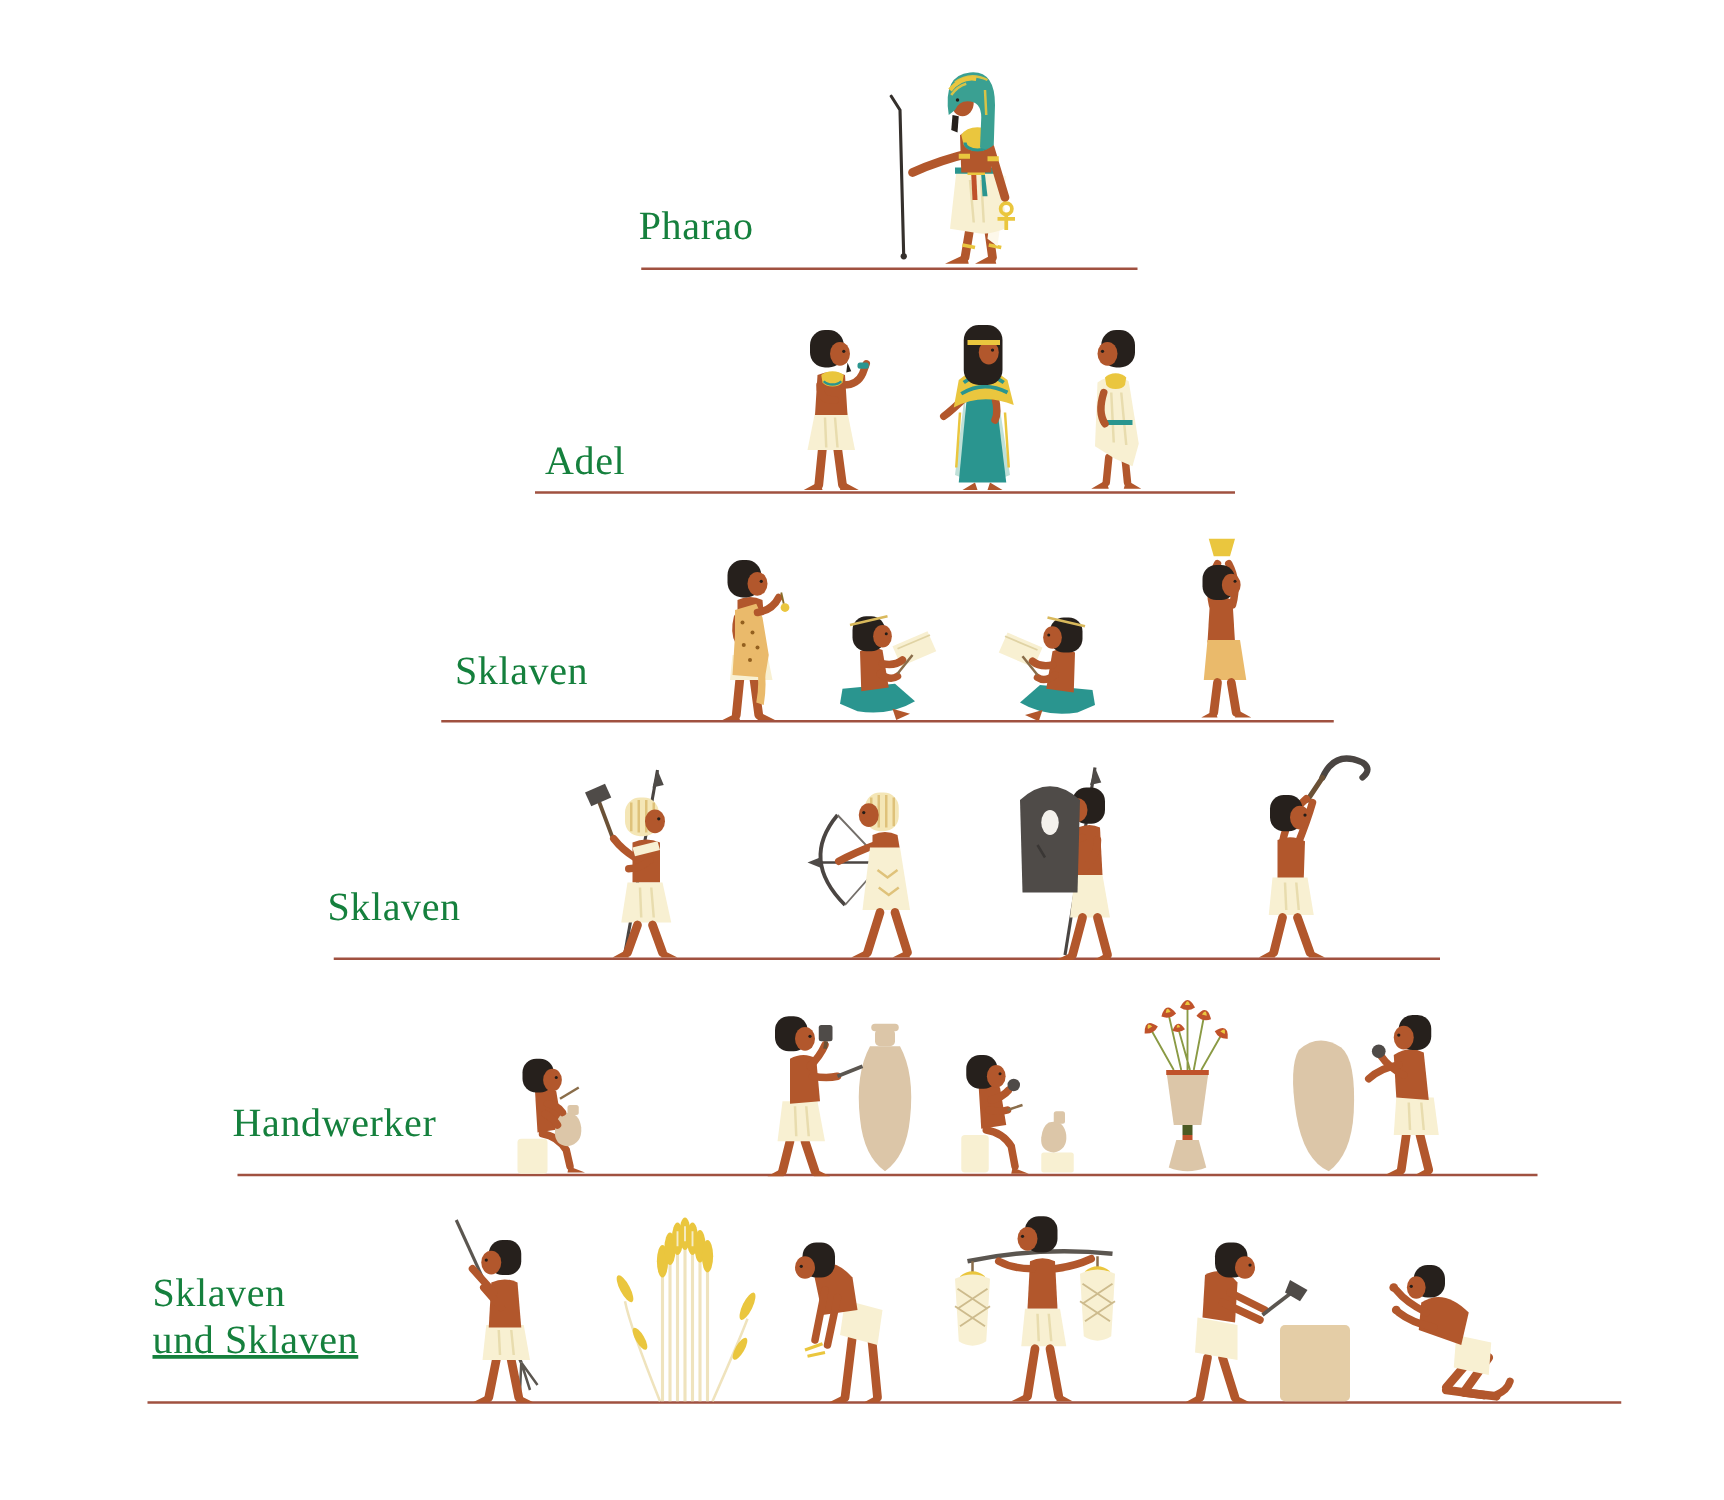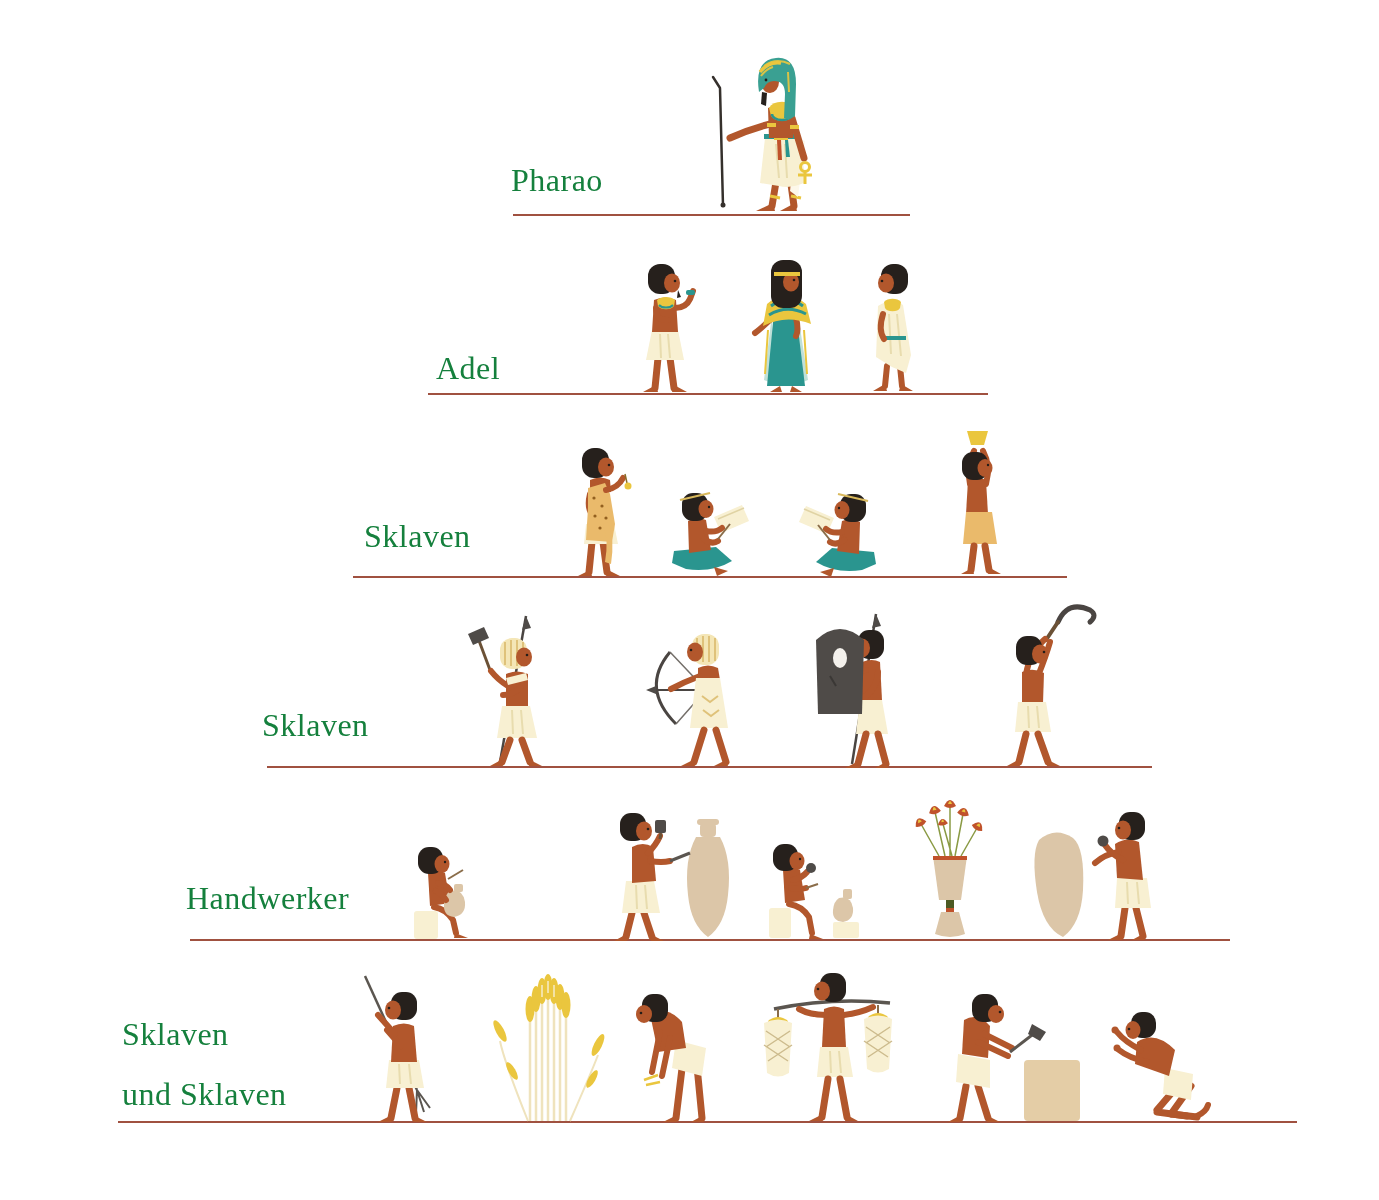--- a/index.html
+++ b/index.html
@@ -1,19 +1,19 @@
 <!DOCTYPE html>
 <html><head>
 <meta charset="utf-8">
 <style>
   html,body{margin:0;padding:0;background:#ffffff;}
   .canvas{position:relative;width:1379px;height:1200px;background:#ffffff;overflow:hidden;
           font-family:"Liberation Serif", serif;}
   .lvl-label{position:absolute;color:#15803d;font-size:32px;line-height:1.0;letter-spacing:.5px;white-space:nowrap;}
-  .lvl-label .l2{display:block;margin-top:28px;}
+  .lvl-label .l2{display:block;margin-top:5px;text-decoration:underline;}
   .lvl-line{position:absolute;height:2px;background:#a05140;}
   .fig{position:absolute;overflow:visible;}
   
   .sk{fill:#b2572c;}                                   
   .skl{stroke:#b2572c;stroke-width:7;stroke-linecap:round;fill:none;} 
   .skl6{stroke:#b2572c;stroke-width:6;stroke-linecap:round;fill:none;}
   .hr{fill:#26201c;}                                   
   .cr{fill:#f8f0d2;}                                   
   .crd{stroke:#e8dcae;stroke-width:2;fill:none;}
   .tl{fill:#2a958f;}                                   

